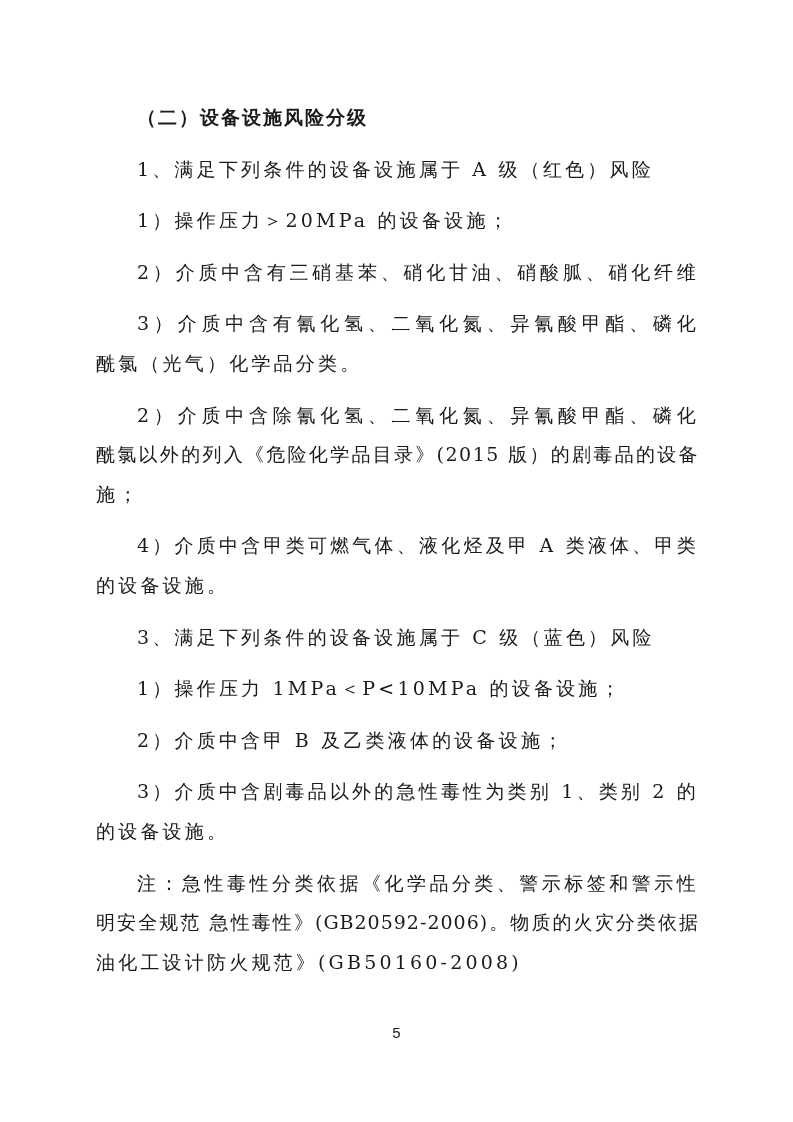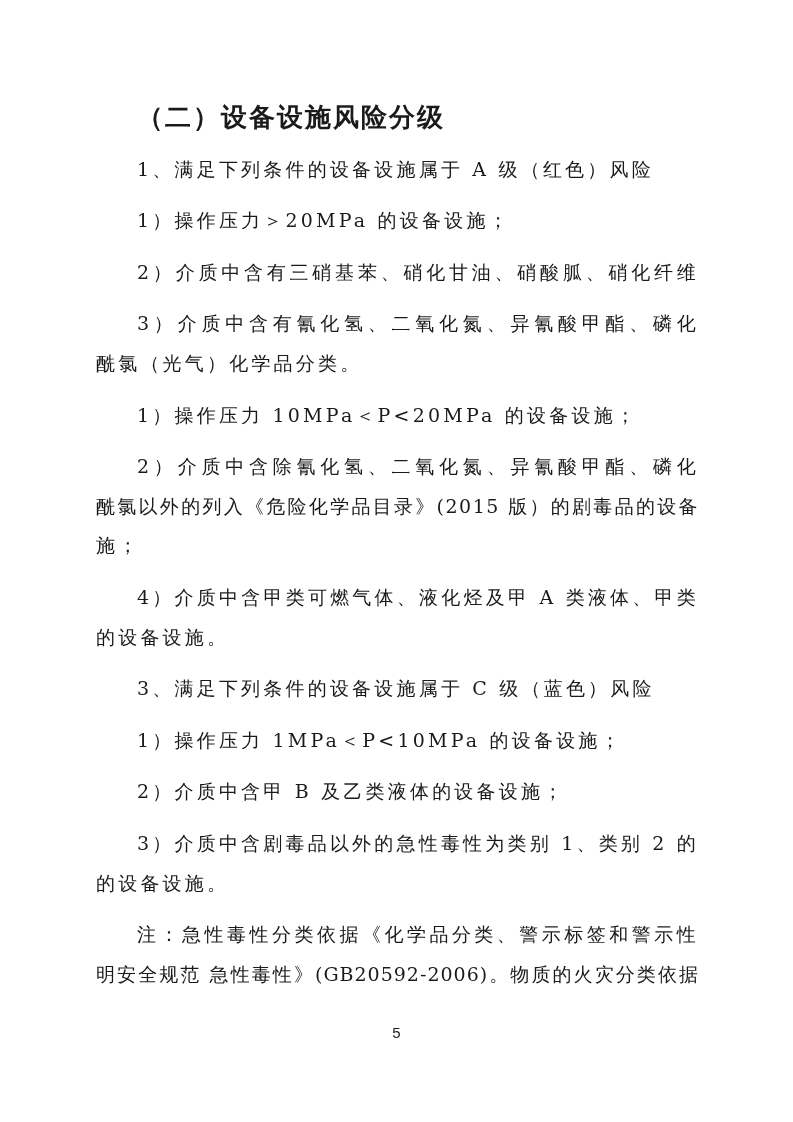--- a/index.html
+++ b/index.html
@@ -22,21 +22,21 @@
   .line.indent { padding-left: 41px; margin-top: 12px; }
   .line.justify {
     text-align: justify;
     text-align-last: justify;
     white-space: normal;
     overflow: hidden;
   }
   .heading {
     font-family: "DejaVu Sans", "Liberation Sans", sans-serif;
     font-weight: bold;
-    font-size: 26px;
+    font-size: 19px;
     letter-spacing: 2px;
     padding-left: 41px;
   }
   .page-number {
     position: absolute;
     left: 0;
     width: 793px;
     top: 1024px;
     text-align: center;
     font-family: "Liberation Sans", "DejaVu Sans", sans-serif;
@@ -49,30 +49,30 @@
 
 <div class="page">
   <div class="line heading">（二）设备设施风险分级</div>
 
   <div class="line indent">1、满足下列条件的设备设施属于 A 级（红色）风险</div>
   <div class="line indent">1）操作压力＞20MPa 的设备设施；</div>
   <div class="line indent justify">2）介质中含有三硝基苯、硝化甘油、硝酸胍、硝化纤维素、</div>
   <div class="line indent justify">3）介质中含有氰化氢、二氧化氮、异氰酸甲酯、磷化氢、碳</div>
   <div class="line">酰氯（光气）化学品分类。</div>
 
-  <div class="line indent">1）操作压力 10MPa＜P&lt;20MPa  的设备设施；</div>
   <div class="line indent justify">2）介质中含除氰化氢、二氧化氮、异氰酸甲酯、磷化氢、碳</div>
   <div class="line justify" style="letter-spacing:1.5px">酰氯以外的列入《危险化学品目录》(2015 版）的剧毒品的设备设</div>
   <div class="line">施；</div>
   <div class="line indent justify">4）介质中含甲类可燃气体、液化烃及甲 A 类液体、甲类固体</div>
   <div class="line">的设备设施。</div>
 
   <div class="line indent">3、满足下列条件的设备设施属于 C 级（蓝色）风险</div>
   <div class="line indent">1）操作压力 1MPa＜P&lt;10MPa  的设备设施；</div>
   <div class="line indent">2）介质中含甲 B 及乙类液体的设备设施；</div>
   <div class="line indent justify">3）介质中含剧毒品以外的急性毒性为类别 1、类别 2 的物质</div>
   <div class="line">的设备设施。</div>
 
   <div class="line indent justify">注：急性毒性分类依据《化学品分类、警示标签和警示性说</div>
   <div class="line justify" style="letter-spacing:1px">明安全规范  急性毒性》(GB20592-2006)。物质的火灾分类依据《石</div>
+  <div class="line">油化工设计防火规范》(GB50160-2008)</div>
 </div>
 
 <div class="page-number">5</div>
 
 </body></html>

